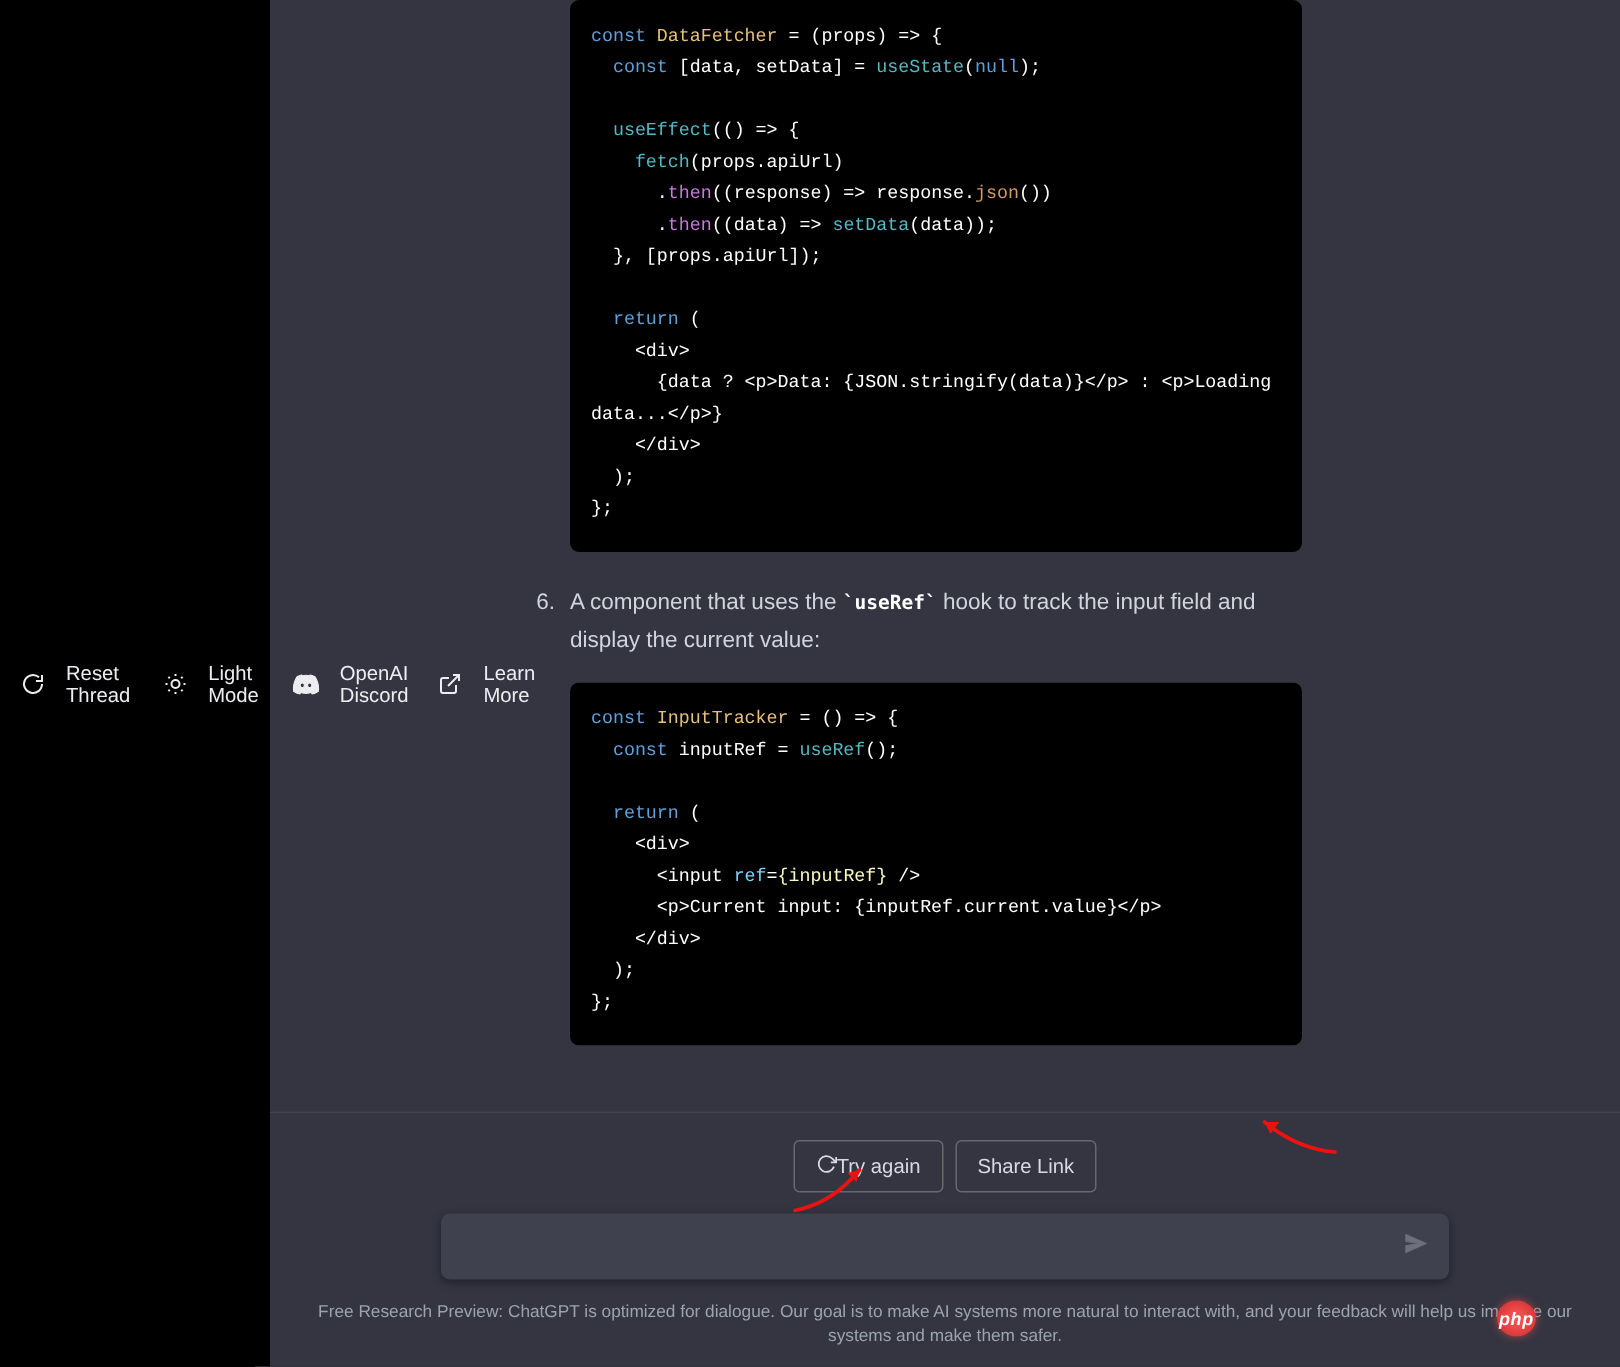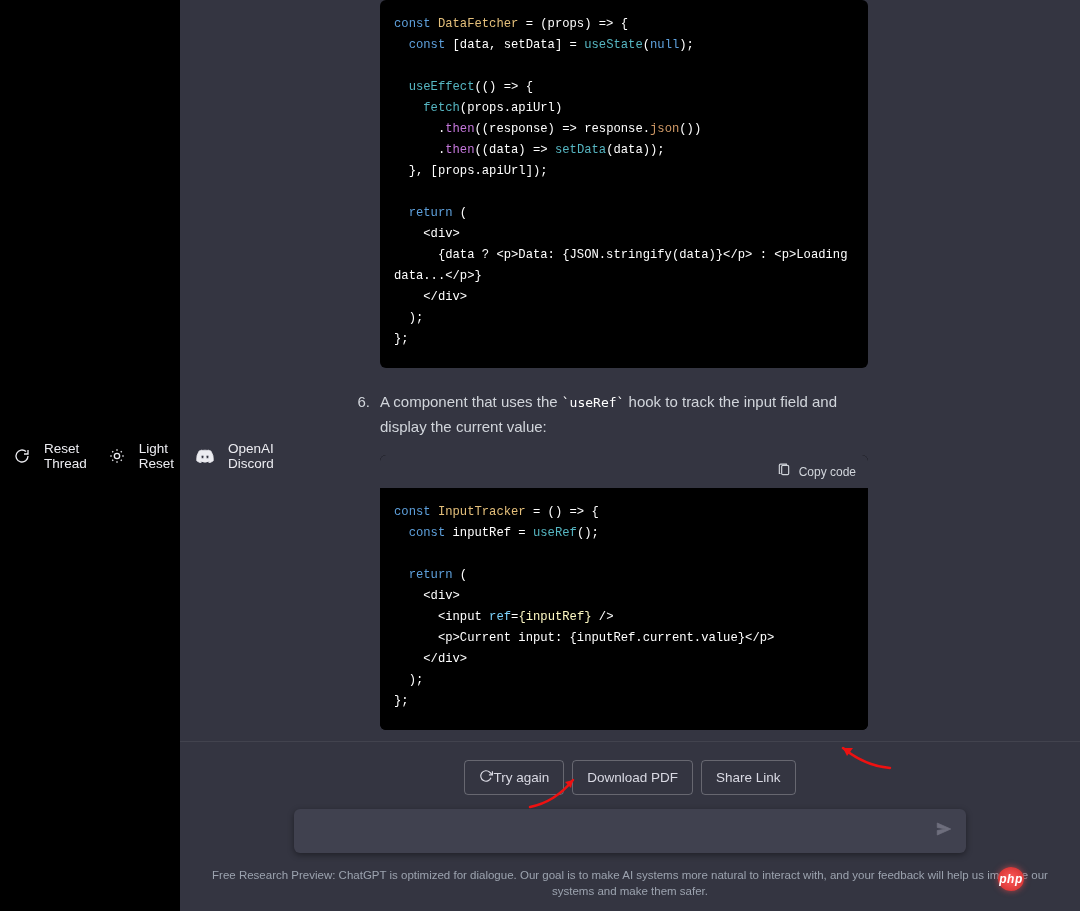--- a/index.html
+++ b/index.html
@@ -107,21 +107,21 @@
   }
   .list-row { display:flex; gap: 10px; margin-bottom: 16px; }
   .item-text {
     color: #d1d5db;
     font-size: 15px;
     line-height: 24px;
   }
   .inline-code {
     font-family: Menlo, Consolas, monospace;
     font-size: 13px;
-    font-weight: 400;
+    font-weight: 700;
     color: #fff;
   }
 
   
   .footer {
     background: #343541;
     border-top: 1px solid rgba(255,255,255,0.07);
     width: 100%;
     padding: 18px 0 12px 0;
     display: flex;
@@ -226,32 +226,42 @@
             <line x1="12" y1="2" x2="12" y2="4"></line>
             <line x1="12" y1="20" x2="12" y2="22"></line>
           <line x1="4.9" y1="4.9" x2="6.3" y2="6.3"></line>
             <line x1="17.7" y1="17.7" x2="19.1" y2="19.1"></line>
           <line x1="2" y1="12" x2="4" y2="12"></line>
             <line x1="20" y1="12" x2="22" y2="12"></line>
           <line x1="4.9" y1="19.1" x2="6.3" y2="17.7"></line>
             <line x1="17.7" y1="6.3" x2="19.1" y2="4.9"></line>
         </svg>
       </span>
-      <span>Light Reset</span>
+      <span>Light Mode</span>
     </div>
 
     <div class="sidebar-item">
       <span class="icon">
         <svg width="18" height="14" viewBox="0 0 24 18" fill="#ececf1">
           <path d="M20 2.5A18 18 0 0 0 15.8 1l-.3.6a16 16 0 0 0-7 0L8.2 1A18 18 0 0 0 4 2.5 19 19 0 0 0 1 15.4a18 18 0 0 0 5.4 2.7l.8-1.3a11 11 0 0 1-1.8-.9l.4-.3a13 13 0 0 0 12.4 0l.4.3a11 11 0 0 1-1.8.9l.8 1.3a18 18 0 0 0 5.4-2.7A19 19 0 0 0 20 2.5zM8.7 12.3c-1 0-1.9-1-1.9-2.1s.8-2.1 1.9-2.1 1.9 1 1.9 2.1-.9 2.1-1.9 2.1zm6.6 0c-1 0-1.9-1-1.9-2.1s.8-2.1 1.9-2.1 1.9 1 1.9 2.1-.8 2.1-1.9 2.1z"></path>
         </svg>
       </span>
       <span>OpenAI Discord</span>
     </div>
 
+    <div class="sidebar-item">
+      <span class="icon">
+        <svg width="16" height="16" viewBox="0 0 24 24" fill="none" stroke-width="2">
+          <path d="M18 13v6a2 2 0 0 1-2 2H5a2 2 0 0 1-2-2V8a2 2 0 0 1 2-2h6"></path>
+          <polyline points="15 3 21 3 21 9"></polyline>
+            <line x1="10" y1="14" x2="21" y2="3"></line>
+        </svg>
+      </span>
+      <span>Learn More</span>
+    </div>
 
   </nav>
 
   <div class="main">
 
     <div class="chat-scroll">
       <div class="chat-content">
         <div class="bubble-col">
 
           <div class="code-card">
@@ -273,31 +283,20 @@
           </div>
 
           <div class="list-row" style="margin-left:-38px; width:526px;">
             <div class="item-number">6.</div>
             <div class="item-text">
               <span>A component that uses the </span><span class="inline-code">`useRef`</span><span> hook to track the input field and display the current value:</span>
             </div>
           </div>
 
           <div class="code-card">
-            <div class="code-header">
-              <span class="copy" style="display:flex;align-items:center;gap:8px;cursor:pointer;">
-                <span>
-                  <svg width="14" height="14" viewBox="0 0 24 24" fill="none" stroke-width="2">
-                    <rect x="8" y="4" width="12" height="16" rx="2"></rect>
-                      <path d="M16 4V2H6a2 2 0 0 0-2 2v14h2"></path>
-                  </svg>
-                </span>
-                <span>Copy code</span>
-              </span>
-            </div>
             <div class="code-body"><span class="kw">const</span><span> </span><span class="type">InputTracker</span><span> = () =&gt; {</span>
 <span>  </span><span class="kw">const</span><span> inputRef = </span><span class="fn">useRef</span><span>();</span>
 
 <span>  </span><span class="kw">return</span><span> (</span>
 <span>    &lt;div&gt;</span>
 <span>      &lt;input </span><span class="att2">ref</span><span>=</span><span class="brk">{inputRef}</span><span> /&gt;</span>
 <span>      &lt;p&gt;Current input: {inputRef.current.value}&lt;/p&gt;</span>
 <span>    &lt;/div&gt;</span>
 <span>  );</span>
 <span>};</span></div>
@@ -312,23 +311,20 @@
         <button class="action-btn">
           <span>
             <svg width="14" height="14" viewBox="0 0 24 24" fill="none" stroke-width="2">
               <polyline points="23 4 23 10 17 10"></polyline>
                 <path d="M20.5 15a9 9 0 1 1-2.1-9.4L23 10"></path>
             </svg>
           </span>
           <span>Try again</span>
         </button>
         <button class="action-btn">
-          <span>Download PDF</span>
-        </button>
-        <button class="action-btn">
           <span>Share Link</span>
         </button>
       </div>
 
       <div class="input-wrap">
         <input class="chat-input" value="" style="">
         <div class="send-btn">
           <span>
             <svg width="18" height="18" viewBox="0 0 24 24">
                 <path d="M3 20l18-8L3 4v6l12 2-12 2z"></path>

